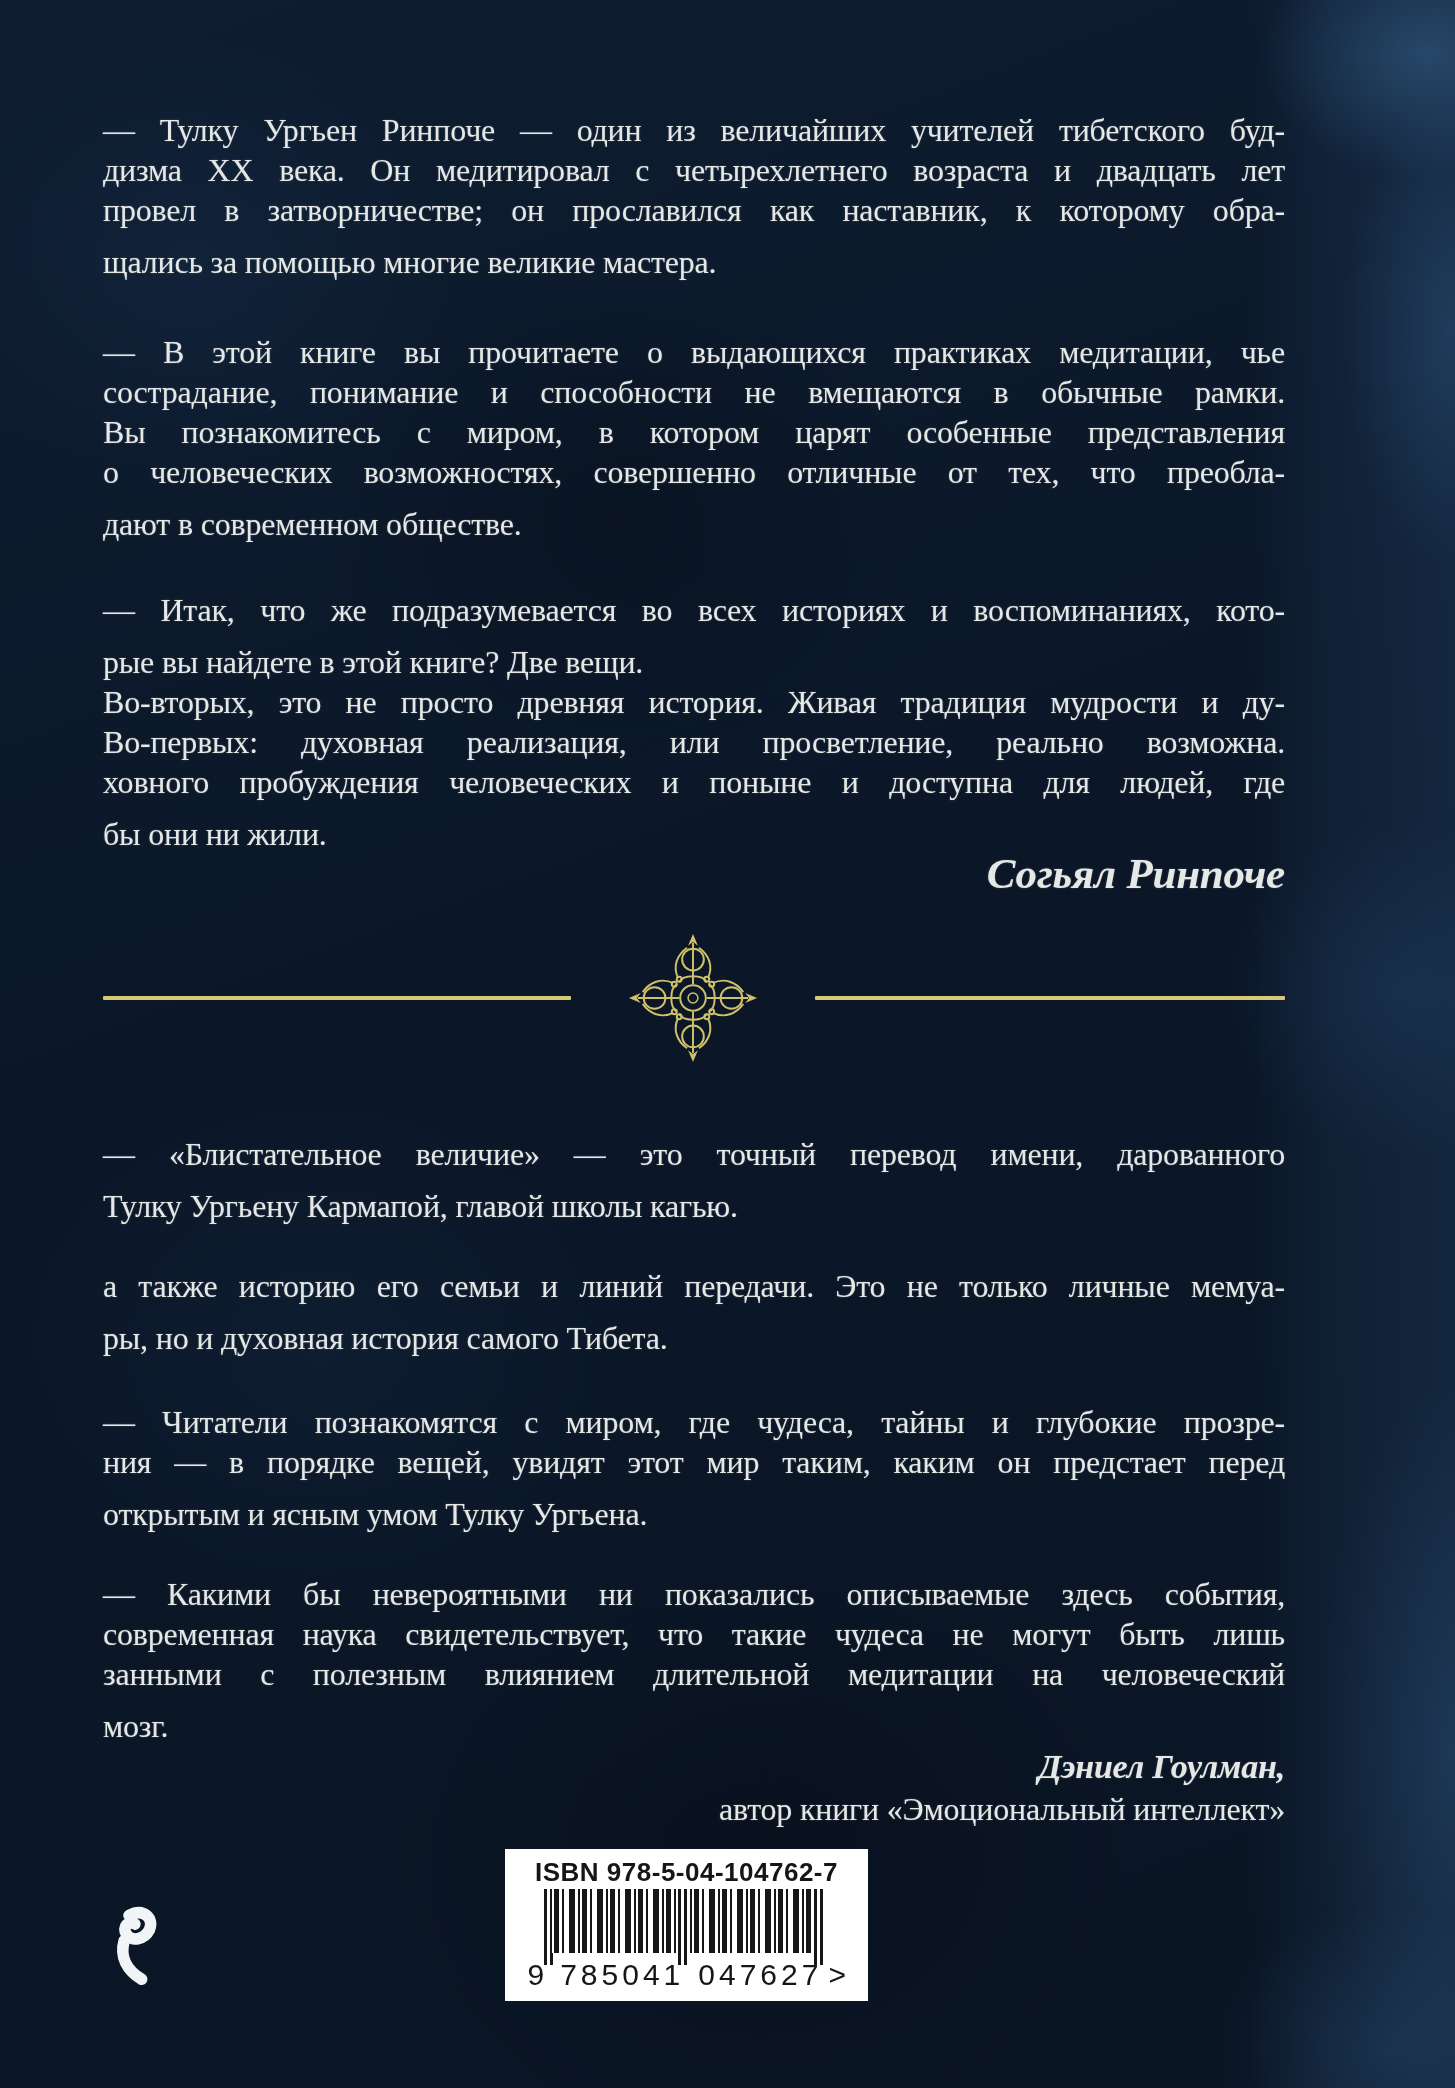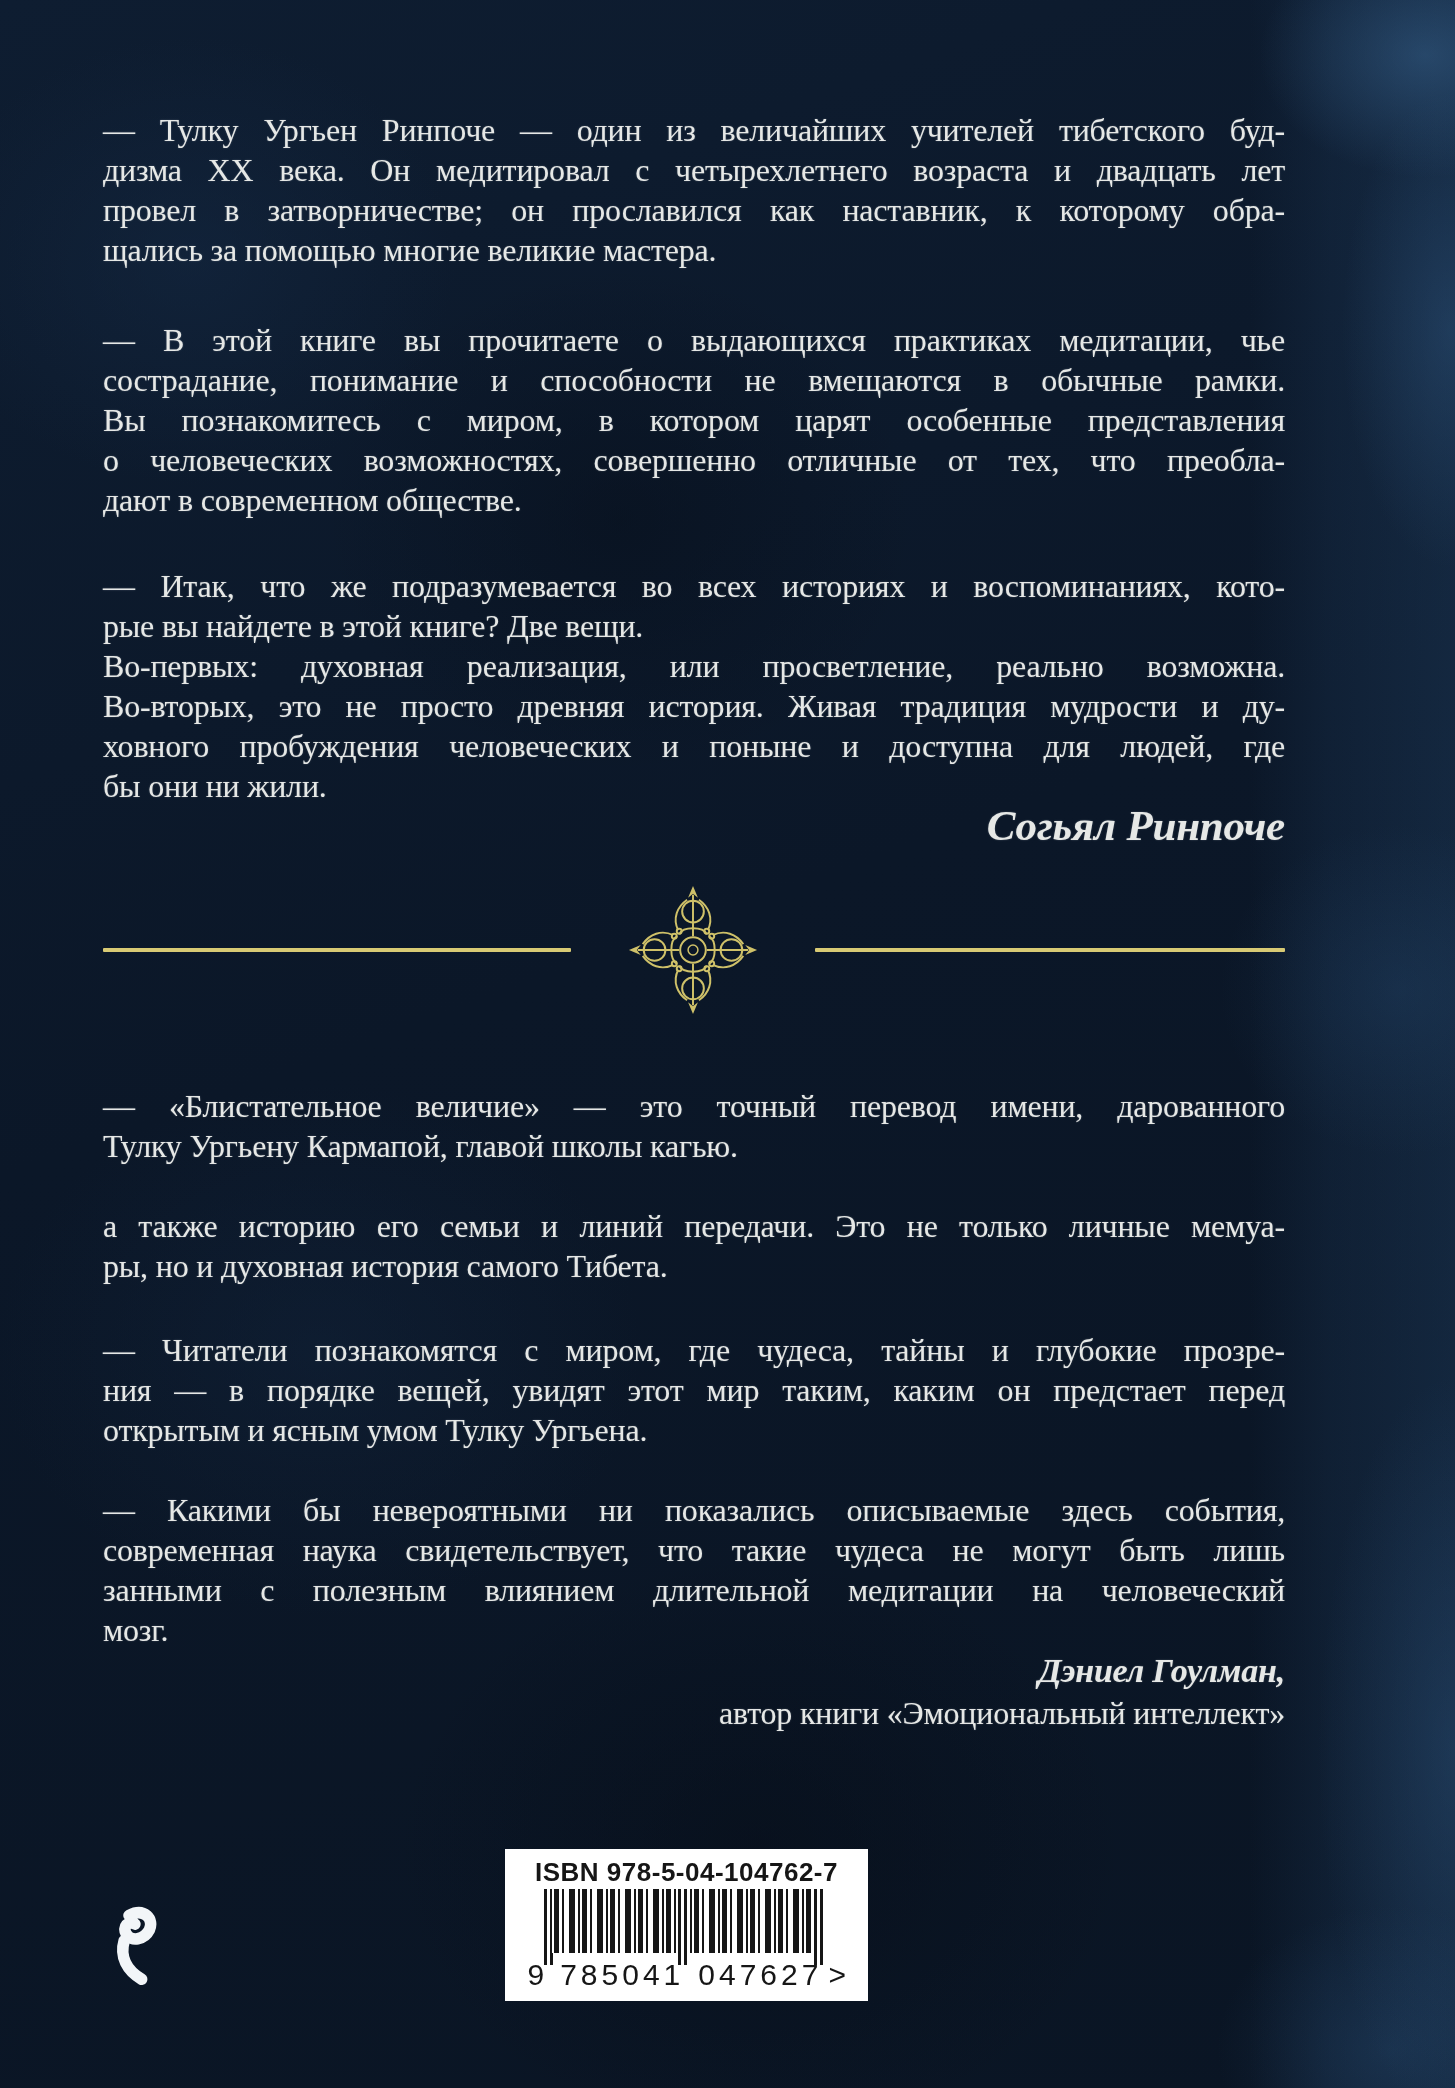--- a/index.html
+++ b/index.html
@@ -22,21 +22,21 @@
       linear-gradient(to right, rgba(0,0,0,0) 1250px, rgba(34,66,102,.22) 1330px, rgba(40,78,118,.30) 1455px),
       linear-gradient(160deg, #0e1d31 0%, #0b1728 45%, #0a1524 100%);
   }
   .content{
     position:absolute; left:103px; width:1182px; top:0;
     font-size:32px; line-height:40px; letter-spacing:-0.2px;
     text-shadow:0 0 2px rgba(226,233,240,.28);
   }
   .para{margin:0;}
   .tl{text-align:justify; text-align-last:justify;}
-  .tl-flush{text-align-last:left;}
+  .tl-flush{text-align-last:left;margin-top:12px;}
   .p-top1{margin-top:110px;}
   .p-top2{margin-top:50px;}
   .p-top3{margin-top:46px;}
   .sig-top{
     margin-top:0; text-align:right;
     font-weight:bold; font-style:italic; font-size:43px; line-height:40px;
   }
   .divider{
     margin-top:34px; height:140px;
     display:flex; align-items:center; justify-content:space-between;
@@ -102,22 +102,22 @@
         <div class="tl">— В этой книге вы прочитаете о выдающихся практиках медитации, чье</div>
         <div class="tl">сострадание, понимание и способности не вмещаются в обычные рамки.</div>
         <div class="tl">Вы познакомитесь с миром, в котором царят особенные представления</div>
         <div class="tl">о человеческих возможностях, совершенно отличные от тех, что преобла-</div>
         <div class="tl tl-flush">дают в современном обществе.</div>
       </div>
 
     <div class="para p-top3">
         <div class="tl">— Итак, что же подразумевается во всех историях и воспоминаниях, кото-</div>
         <div class="tl tl-flush">рые вы найдете в этой книге? Две вещи.</div>
+        <div class="tl">Во-вторых, это не просто древняя история. Живая традиция мудрости и ду-</div>
         <div class="tl">Во-первых: духовная реализация, или просветление, реально возможна.</div>
-        <div class="tl">Во-вторых, это не просто древняя история. Живая традиция мудрости и ду-</div>
         <div class="tl">ховного пробуждения человеческих и поныне и доступна для людей, где</div>
         <div class="tl tl-flush">бы они ни жили.</div>
       </div>
 
     <div class="sig-top">Согьял Ринпоче</div>
 
     <div class="divider">
       <div class="rule rule-left" style="background:#d8ca74;"></div>
       <svg class="vajra" viewBox="0 0 140 140" xmlns="http://www.w3.org/2000/svg">
         <defs>

